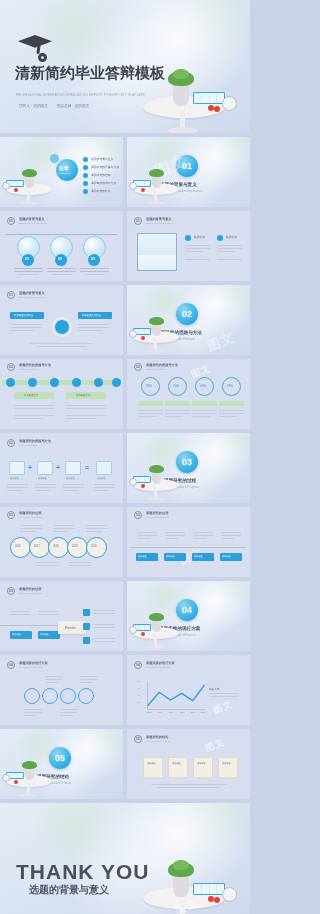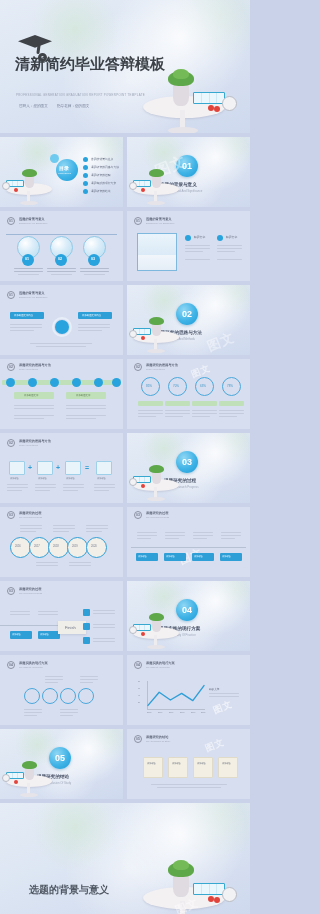--- a/index.html
+++ b/index.html
@@ -119,21 +119,21 @@
 <body>
 
 <div id="sheet">
 
   <div class="slide photo" style="left:0;top:0;width:250px;height:133px;">
     <div class="cap prop" style="left:18px;top:35px;width:34px;height:26px;">
       <div class="board"></div>
       <div class="tassel"></div>
       <div class="knot"></div>
     </div>
-    <div class="t-main" style="left:15px;top:55px;font-size:15px;">清新简约毕业答辩模板</div>
+    <div class="t-main" style="left:15px;top:64px;font-size:15px;">清新简约毕业答辩模板</div>
     <div class="t-sub" style="left:16px;top:93px;font-size:3.1px;">PROFESSIONAL GENERATION GRADUATION REPORT POWERPOINT TEMPLATE</div>
     <div class="t-meta" style="left:19px;top:104px;font-size:3.6px;">答辩人：您的图文</div>
     <div class="t-meta" style="left:57px;top:104px;font-size:3.6px;">指导老师：您的图文</div>
 
     <div class="table-top prop" style="left:143px;top:96px;width:82px;height:22px;"></div>
     <div class="table-leg prop" style="left:180px;top:110px;width:5px;height:20px;"></div>
     <div class="table-base prop" style="left:168px;top:127px;width:30px;height:7px;"></div>
     <div class="pot prop" style="left:173px;top:84px;width:16px;height:22px;"></div>
     <div class="leaf prop" style="left:168px;top:71px;width:26px;height:15px;"></div>
     <div class="leaf b prop" style="left:173px;top:69px;width:16px;height:10px;"></div>
@@ -648,20 +648,21 @@
     <div class="chip cream" style="left:66px;top:28px;width:20px;height:21px;"></div>
     <div style="position:absolute;left:70px;top:33px;font-size:2.2px;color:#5d6579;">添加标题</div>
     <div class="chip cream" style="left:91px;top:28px;width:20px;height:21px;"></div>
     <div style="position:absolute;left:95px;top:33px;font-size:2.2px;color:#5d6579;">添加标题</div>
 
     <div class="txtline lt" style="left:24px;top:55px;width:76px;height:1.3px;"></div>
     <div class="txtline lt" style="left:30px;top:58px;width:64px;height:1.3px;"></div>
   </div>
 
   <div class="slide photo" style="left:0;top:803px;width:250px;height:111px;">
+    <div class="ty-main" style="left:16px;top:57px;font-size:21px;">THANK YOU</div>
     <div class="ty-sub" style="left:29px;top:80px;font-size:10px;">选题的背景与意义</div>
 
     <div class="table-top prop" style="left:143px;top:84px;width:82px;height:22px;"></div>
     <div class="table-leg prop" style="left:180px;top:98px;width:5px;height:16px;"></div>
     <div class="pot prop" style="left:173px;top:72px;width:16px;height:22px;"></div>
     <div class="leaf prop" style="left:168px;top:59px;width:26px;height:15px;"></div>
     <div class="leaf b prop" style="left:173px;top:57px;width:16px;height:10px;"></div>
     <div class="books prop" style="left:193px;top:80px;width:32px;height:12px;">
         <i></i>
         <i></i>

